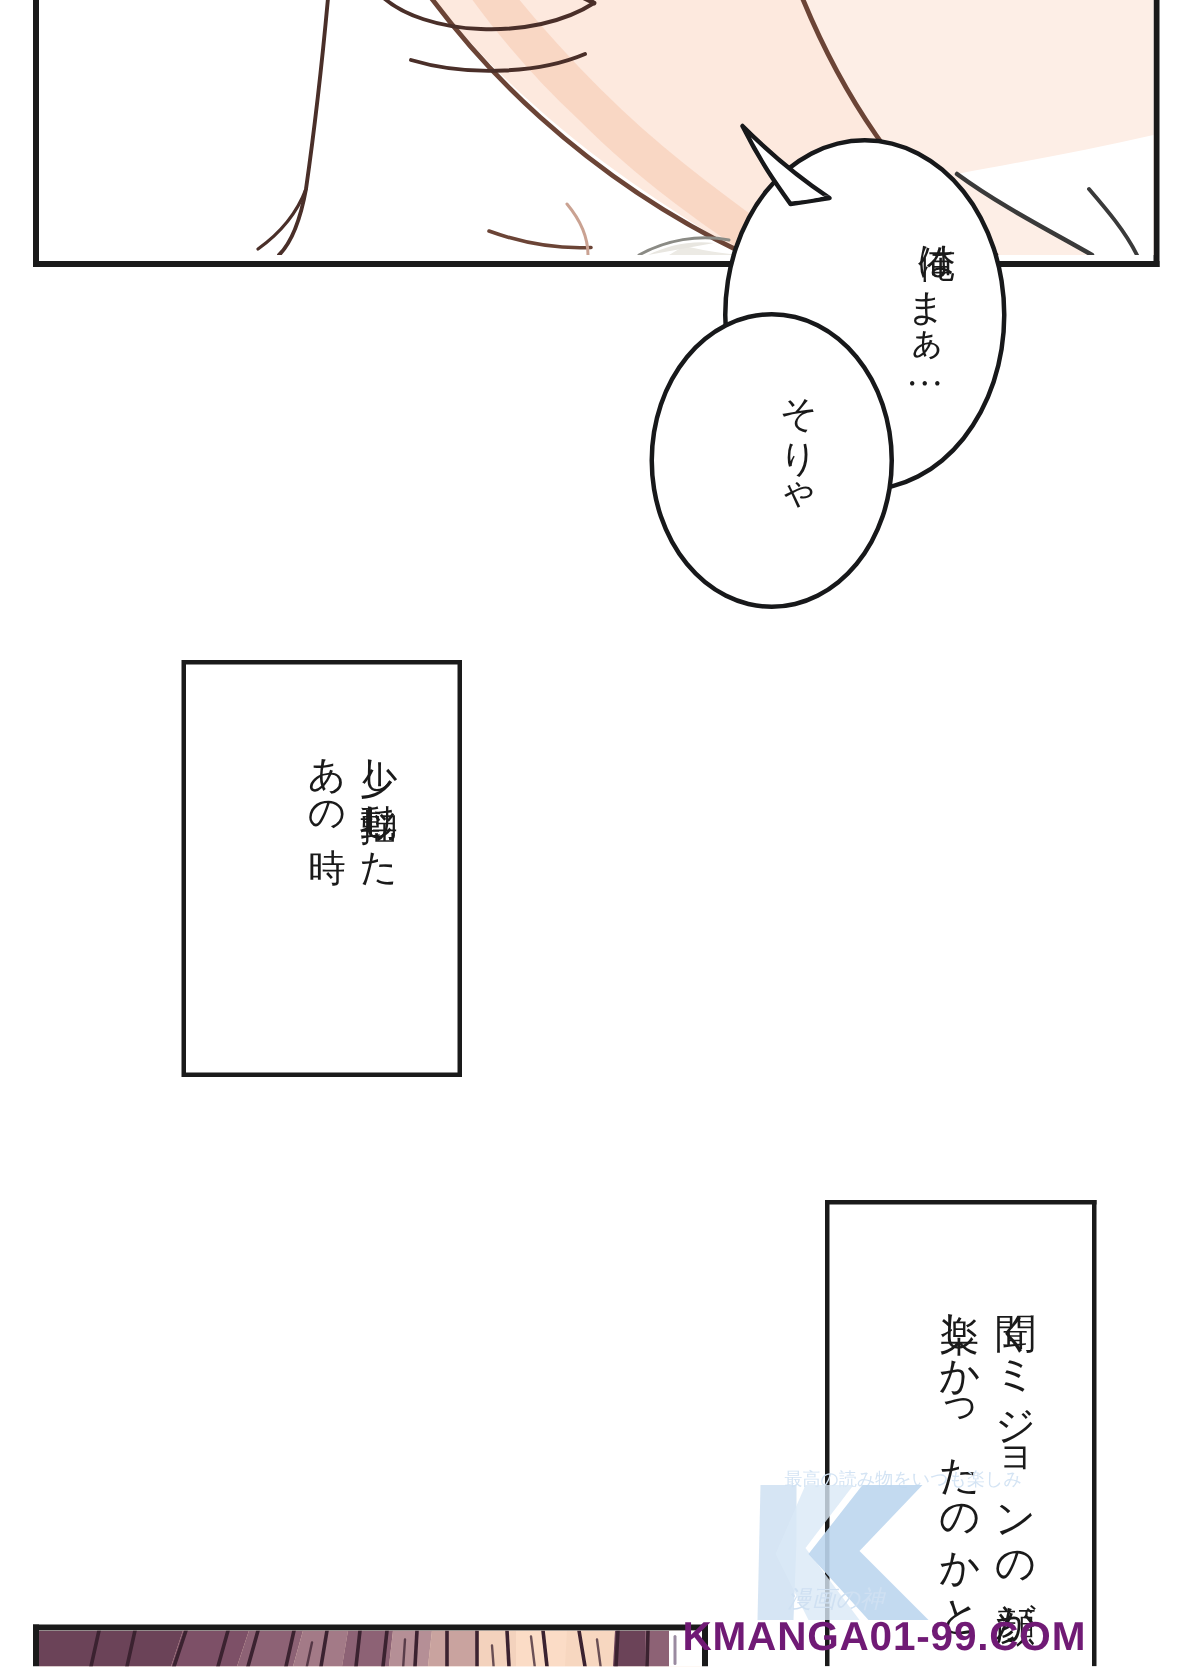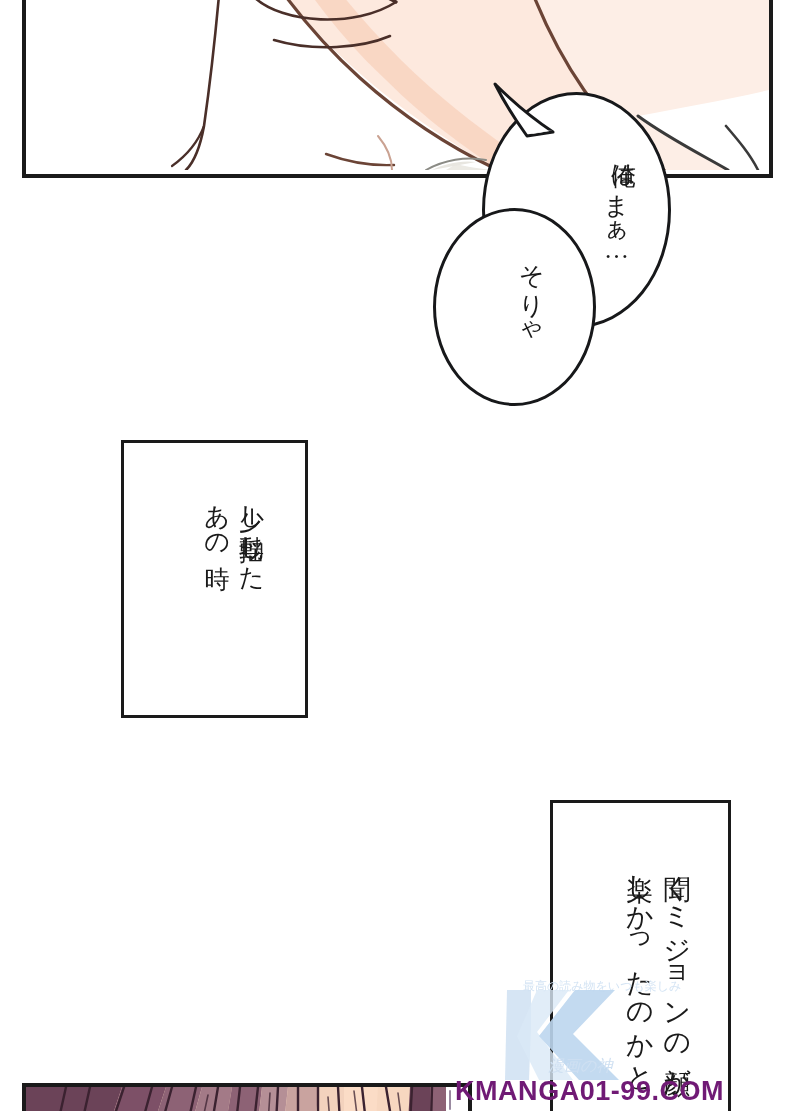--- a/index.html
+++ b/index.html
@@ -174,21 +174,21 @@
     position: absolute;
     left: 68px;
     top: 18px;
     font-family: "Liberation Sans", sans-serif;
     font-size: 12px;
     color: #d4e4f4;
     white-space: nowrap;
   }
   #wm-sub {
     position: absolute;
-    left: 93px;
+    left: 70px;
     top: 96px;
     font-family: "Liberation Sans", sans-serif;
     font-size: 16px;
     color: #cfe0f2;
     white-space: nowrap;
     font-style: italic;
   }
   #wm-k {
     position: absolute;
     left: 48px;

